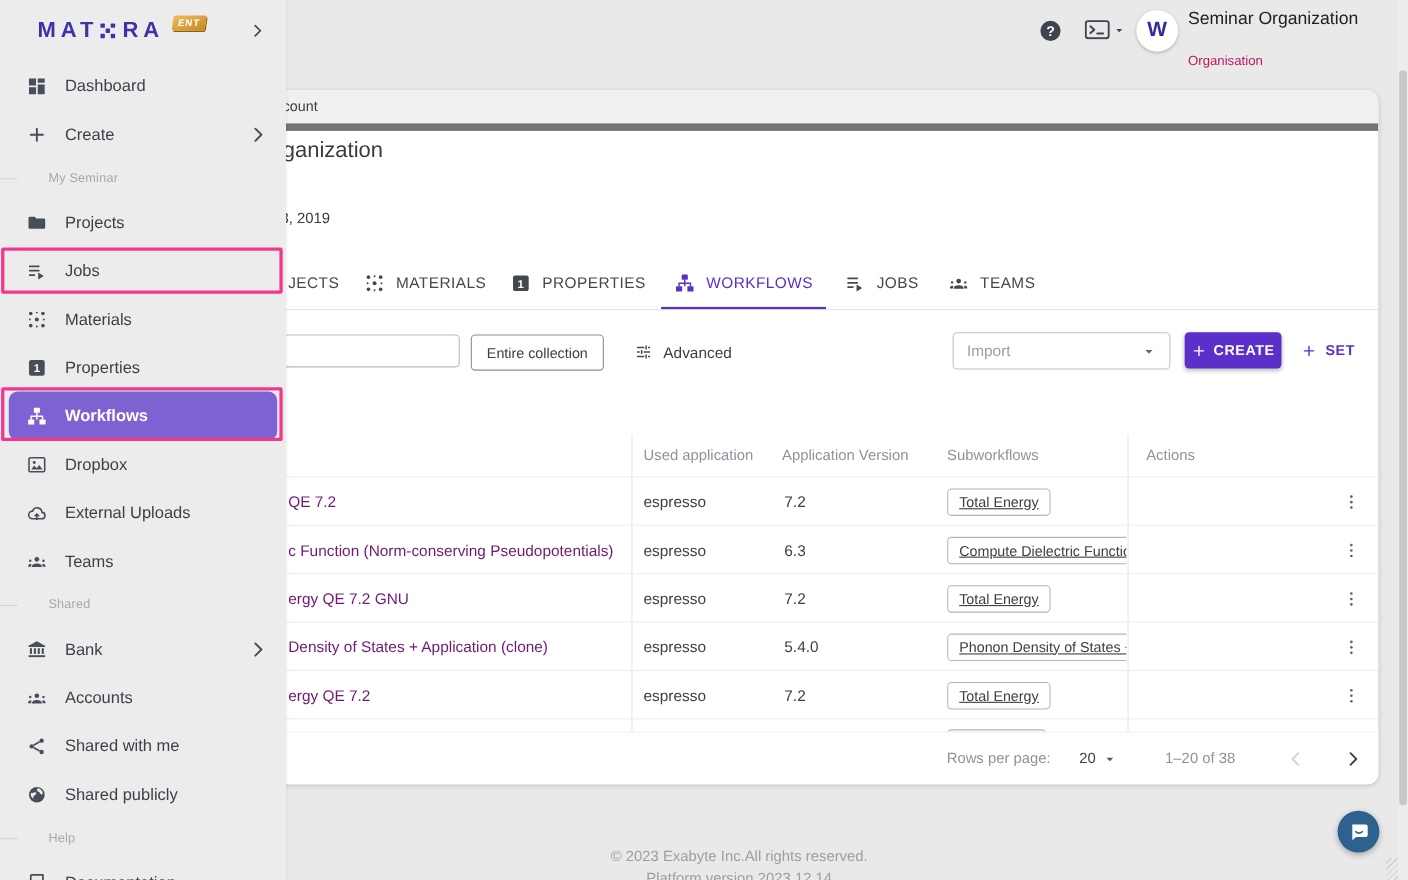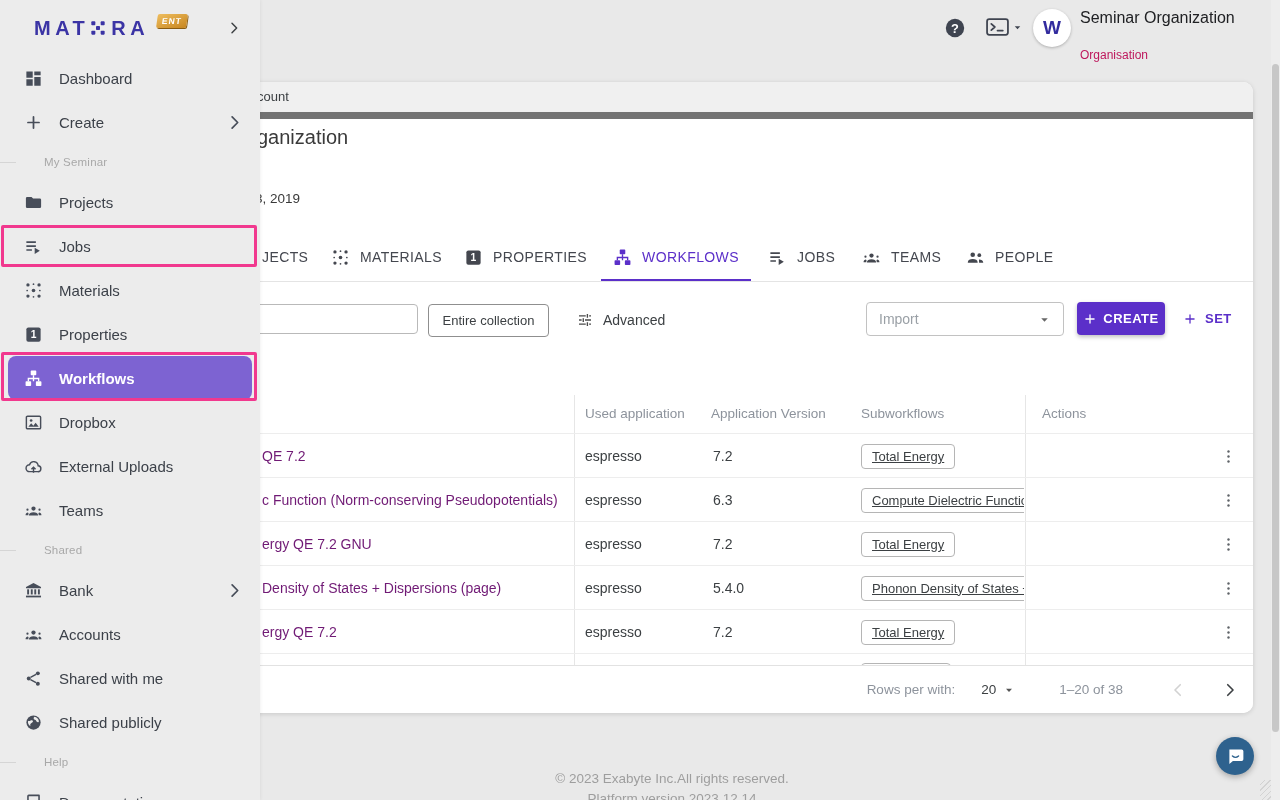--- a/index.html
+++ b/index.html
@@ -217,33 +217,20 @@
               <circle cx="12" cy="9.5" r="2.7"></circle>
               <path d="M6.2 18c0-2.3 2.6-3.7 5.8-3.7s5.8 1.4 5.8 3.7v.4H6.2z"></path>
               <circle cx="4.4" cy="11" r="1.4"></circle>
               <circle cx="19.6" cy="11" r="1.4"></circle>
               <path d="M2 17.6c0-1.7 1.3-2.7 3-3l.8 1.2-.5 2.2H2zM22 17.6c0-1.7-1.3-2.7-3-3l-.8 1.2.5 2.2H22z"></path>
             </g>
           </svg>
         </span>
         <span class="tab-label">TEAMS</span>
       </div>
-      <div class="tab" style="left: 946px;">
-        <span class="icn">
-          <svg viewBox="0 0 24 24">
-            <g fill="currentColor">
-              <circle cx="8.5" cy="8.5" r="2.9"></circle>
-              <path d="M2.3 18c0-2.5 2.8-4 6.2-4s6.2 1.5 6.2 4v.5H2.3z"></path>
-              <circle cx="16.8" cy="9" r="2.4"></circle>
-              <path d="M16.4 14.5c3 .1 5.3 1.5 5.3 3.5v.5h-5.2z"></path>
-            </g>
-          </svg>
-        </span>
-        <span class="tab-label">PEOPLE</span>
-      </div>
     </div>
 
   <input class="search-input" value="" style="">
   <div class="btn-collection">Entire collection</div>
   <div class="advanced">
     <span class="icn">
         <svg viewBox="0 0 24 24">
           <path fill="none" stroke="currentColor" stroke-width="1.8" d="M4 6.5h9M17.5 6.5H20M4 12h3.5M12 12h8M4 17.5h9M17.5 17.5H20M15.2 4v5M9.7 9.5v5M15.2 15v5"></path>
         </svg>
       </span>
@@ -333,21 +320,21 @@
                 <g fill="currentColor">
                   <circle cx="12" cy="5" r="1.7"></circle>
                   <circle cx="12" cy="12" r="1.7"></circle>
                   <circle cx="12" cy="19" r="1.7"></circle>
                 </g>
               </svg>
             </span>
           </div>
         </div>
         <div class="row" style="top: 170px;">
-          <span class="c-name">Density of States + Dispersions (page)</span>
+          <span class="c-name">Density of States + Application (clone)</span>
           <span class="c-app">espresso</span>
           <span class="c-ver">5.4.0</span>
           <div class="c-sub">
             <span class="chip">Phonon Density of States + Dispersions</span>
           </div>
           <div class="c-act">
             <span class="icn">
               <svg viewBox="0 0 24 24">
                 <g fill="currentColor">
                   <circle cx="12" cy="5" r="1.7"></circle>
@@ -379,21 +366,21 @@
         </div>
         <div class="row partial" style="top: 258px;">
           <div class="c-sub">
             <span class="chip empty"></span>
           </div>
         </div>
       </div>
   </div>
 
   <div class="pagination">
-    <span>Rows per with:</span>
+    <span>Rows per page:</span>
     <span class="pg-rpp">
       <span>20</span>
       <span class="icn pg-caret">
           <svg viewBox="0 0 24 24">
             <path fill="currentColor" d="M6 9.5h12L12 16z"></path>
           </svg>
         </span>
     </span>
     <span class="pg-range">1–20 of 38</span>
     <span class="icn pg-prev">

